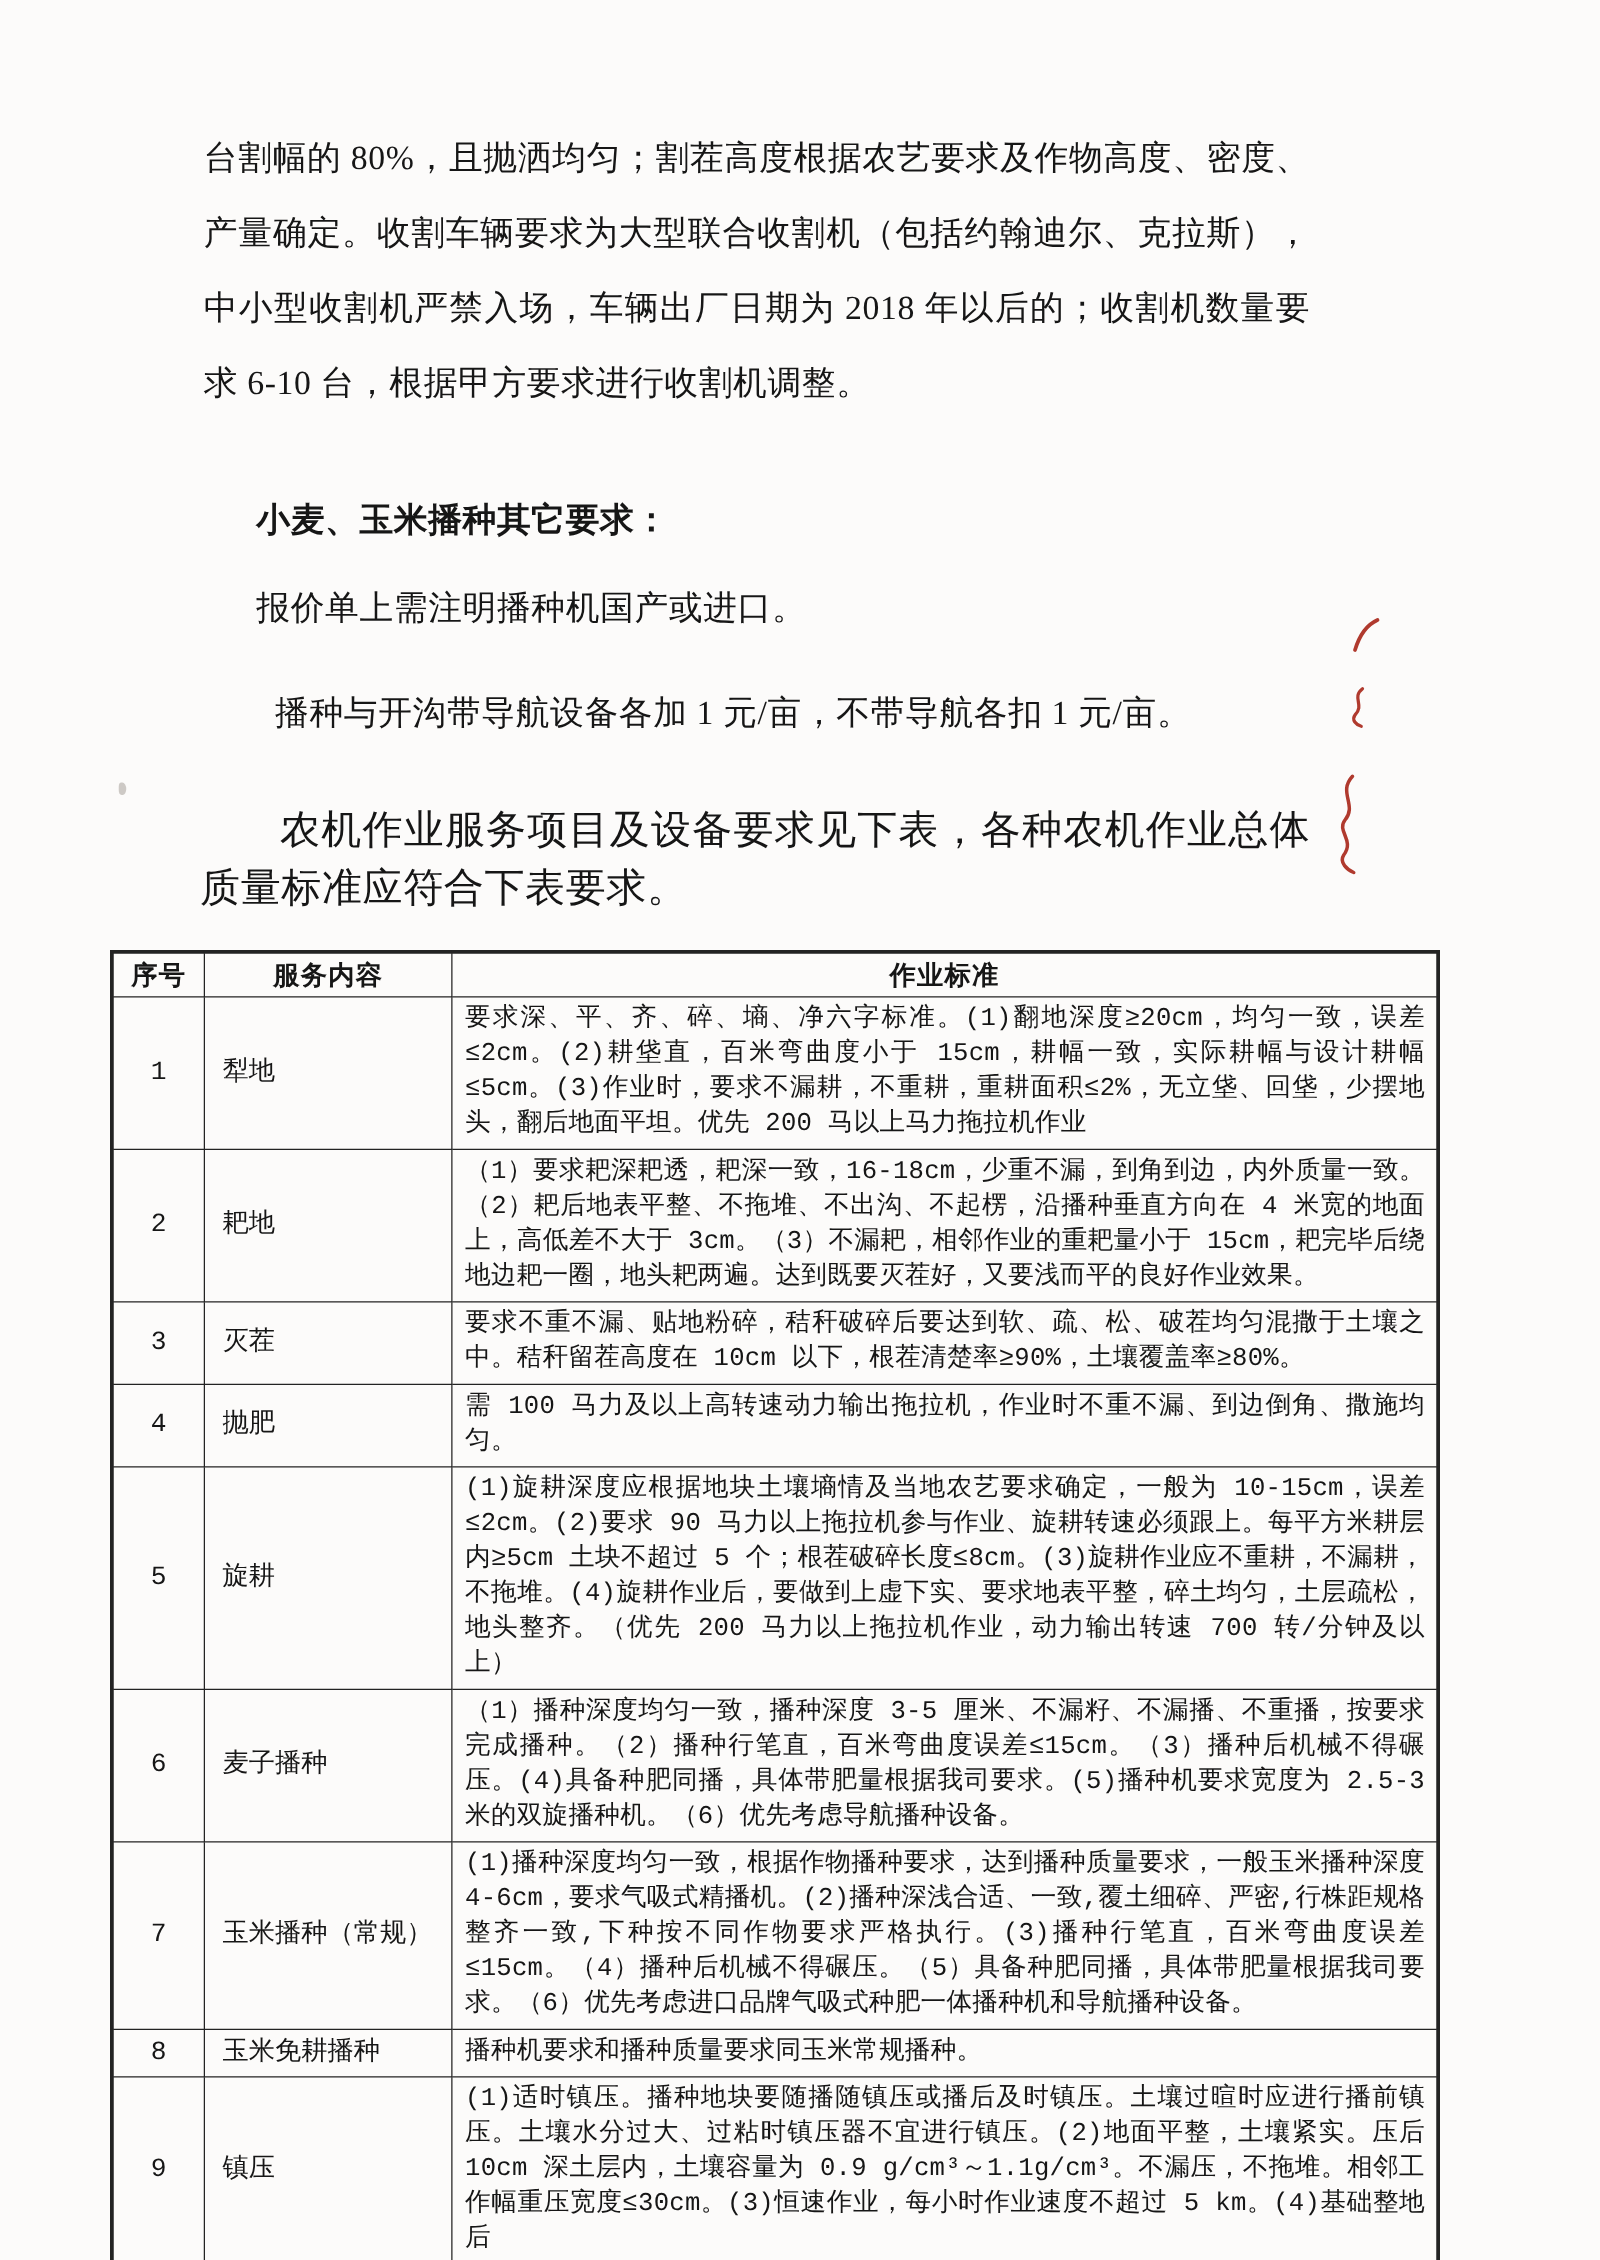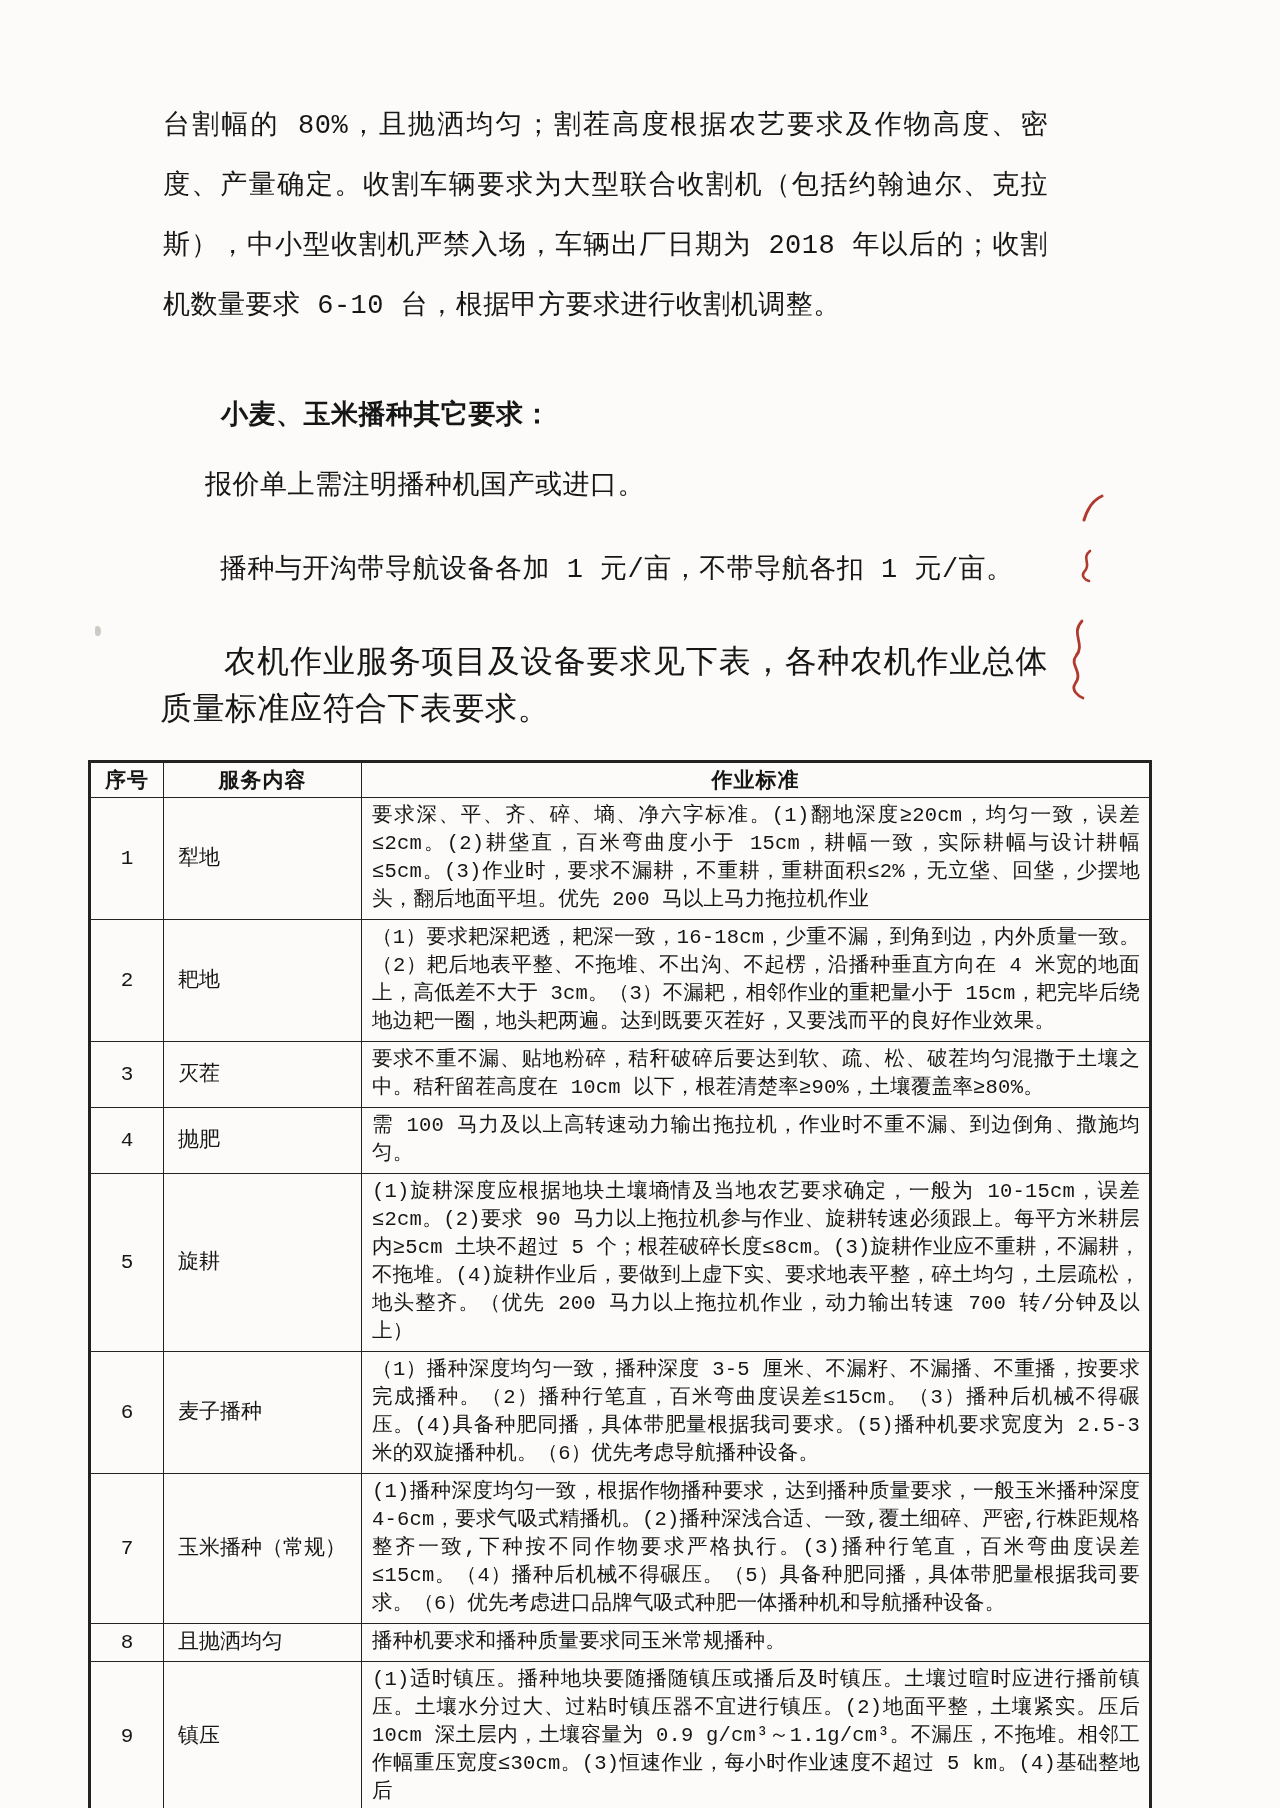--- a/index.html
+++ b/index.html
@@ -12,24 +12,23 @@
     font-family:"Liberation Serif","DejaVu Serif",serif;
     color:#161616;
   }
   .para{
     position:absolute;
     font-size:27px;
     line-height:60px;
     letter-spacing:.5px;
     text-align:justify;
     margin:0;
-    font-family:Liberation Mono, monospace;
   }
   .p-harvest{top:96px;left:163px;width:885px;}
-  .p-heading{top:398px;left:221px;font-weight:bold;line-height:36px;}
+  .p-heading{top:398px;left:205px;font-weight:bold;line-height:36px;}
   .p-quote{top:468px;left:205px;line-height:36px;}
   .p-nav{top:552px;left:220px;line-height:36px;}
   .p-intro{top:640px;left:160px;width:888px;font-size:32px;line-height:47px;text-indent:2em;}
   table.std{
     position:absolute;
     top:760px;left:88px;
     width:1064px;
     border-collapse:collapse;
     table-layout:fixed;
     background:transparent;
@@ -118,21 +117,21 @@
         <td class="c-service">麦子播种</td>
         <td class="c-standard">（1）播种深度均匀一致，播种深度 3-5 厘米、不漏籽、不漏播、不重播，按要求完成播种。（2）播种行笔直，百米弯曲度误差≤15cm。（3）播种后机械不得碾压。(4)具备种肥同播，具体带肥量根据我司要求。(5)播种机要求宽度为 2.5-3 米的双旋播种机。（6）优先考虑导航播种设备。</td>
       </tr>
       <tr>
         <td class="c-no">7</td>
         <td class="c-service">玉米播种（常规）</td>
         <td class="c-standard">(1)播种深度均匀一致，根据作物播种要求，达到播种质量要求，一般玉米播种深度 4-6cm，要求气吸式精播机。(2)播种深浅合适、一致,覆土细碎、严密,行株距规格整齐一致,下种按不同作物要求严格执行。(3)播种行笔直，百米弯曲度误差≤15cm。（4）播种后机械不得碾压。（5）具备种肥同播，具体带肥量根据我司要求。（6）优先考虑进口品牌气吸式种肥一体播种机和导航播种设备。</td>
       </tr>
       <tr>
         <td class="c-no">8</td>
-        <td class="c-service">且抛洒均匀</td>
+        <td class="c-service">玉米免耕播种</td>
         <td class="c-standard">播种机要求和播种质量要求同玉米常规播种。</td>
       </tr>
       <tr>
         <td class="c-no">9</td>
         <td class="c-service">镇压</td>
         <td class="c-standard">(1)适时镇压。播种地块要随播随镇压或播后及时镇压。土壤过暄时应进行播前镇压。土壤水分过大、过粘时镇压器不宜进行镇压。(2)地面平整，土壤紧实。压后 10cm 深土层内，土壤容量为 0.9 g/cm³～1.1g/cm³。不漏压，不拖堆。相邻工作幅重压宽度≤30cm。(3)恒速作业，每小时作业速度不超过 5 km。(4)基础整地后</td>
       </tr>
     </tbody>
   </table>
 

